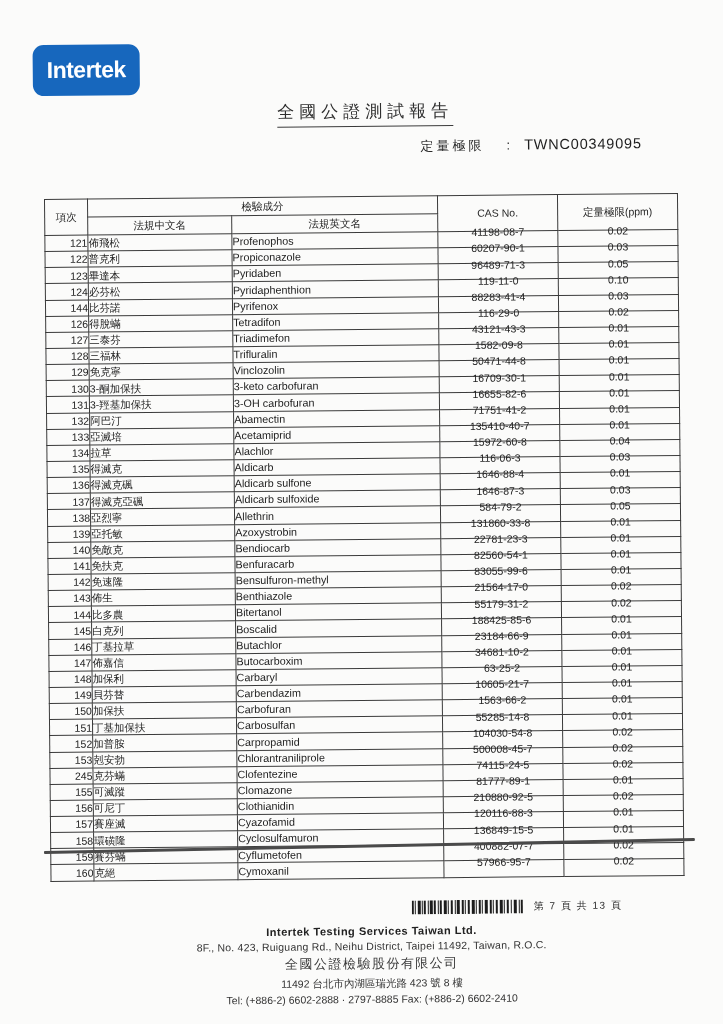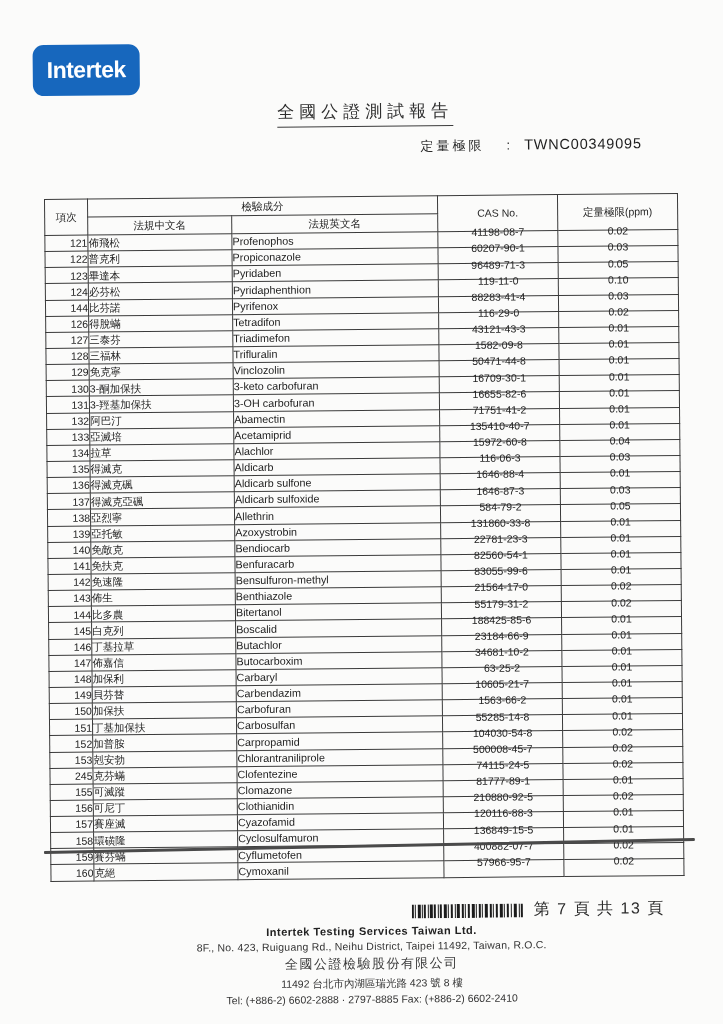--- a/index.html
+++ b/index.html
@@ -65,21 +65,21 @@
   
   .edge-line{
     position:absolute;left:44px;top:851px;width:651px;height:2.6px;
     background:#4a4a4a;transform:rotate(-1.15deg);transform-origin:left center;
     border-radius:1px;
   }
 
   
   .pageinfo{position:absolute;left:408px;top:901px;display:flex;align-items:center;}
   .pageinfo svg{display:block;}
-  .pageinfo .pg{margin-left:10px;font-size:16px;letter-spacing:1.5px;color:#2b2b2b;}
+  .pageinfo .pg{margin-left:10px;font-size:10px;letter-spacing:1.5px;color:#2b2b2b;}
 
   
   .footer{position:absolute;left:12px;top:925px;width:711px;text-align:center;color:#2a2a2a;}
   .footer .f-en{font-size:11px;font-weight:bold;letter-spacing:0.5px;color:#222;}
   .footer .f-addr{font-size:10.5px;letter-spacing:0.2px;margin-top:3px;color:#333;}
   .footer .f-zh{font-size:13px;letter-spacing:1.5px;margin-top:3px;color:#3a3a3a;}
   .footer .f-zhaddr{font-size:10.5px;margin-top:4px;color:#333;}
   .footer .f-tel{font-size:10.5px;margin-top:2px;color:#333;}
 </style>
 </head>

